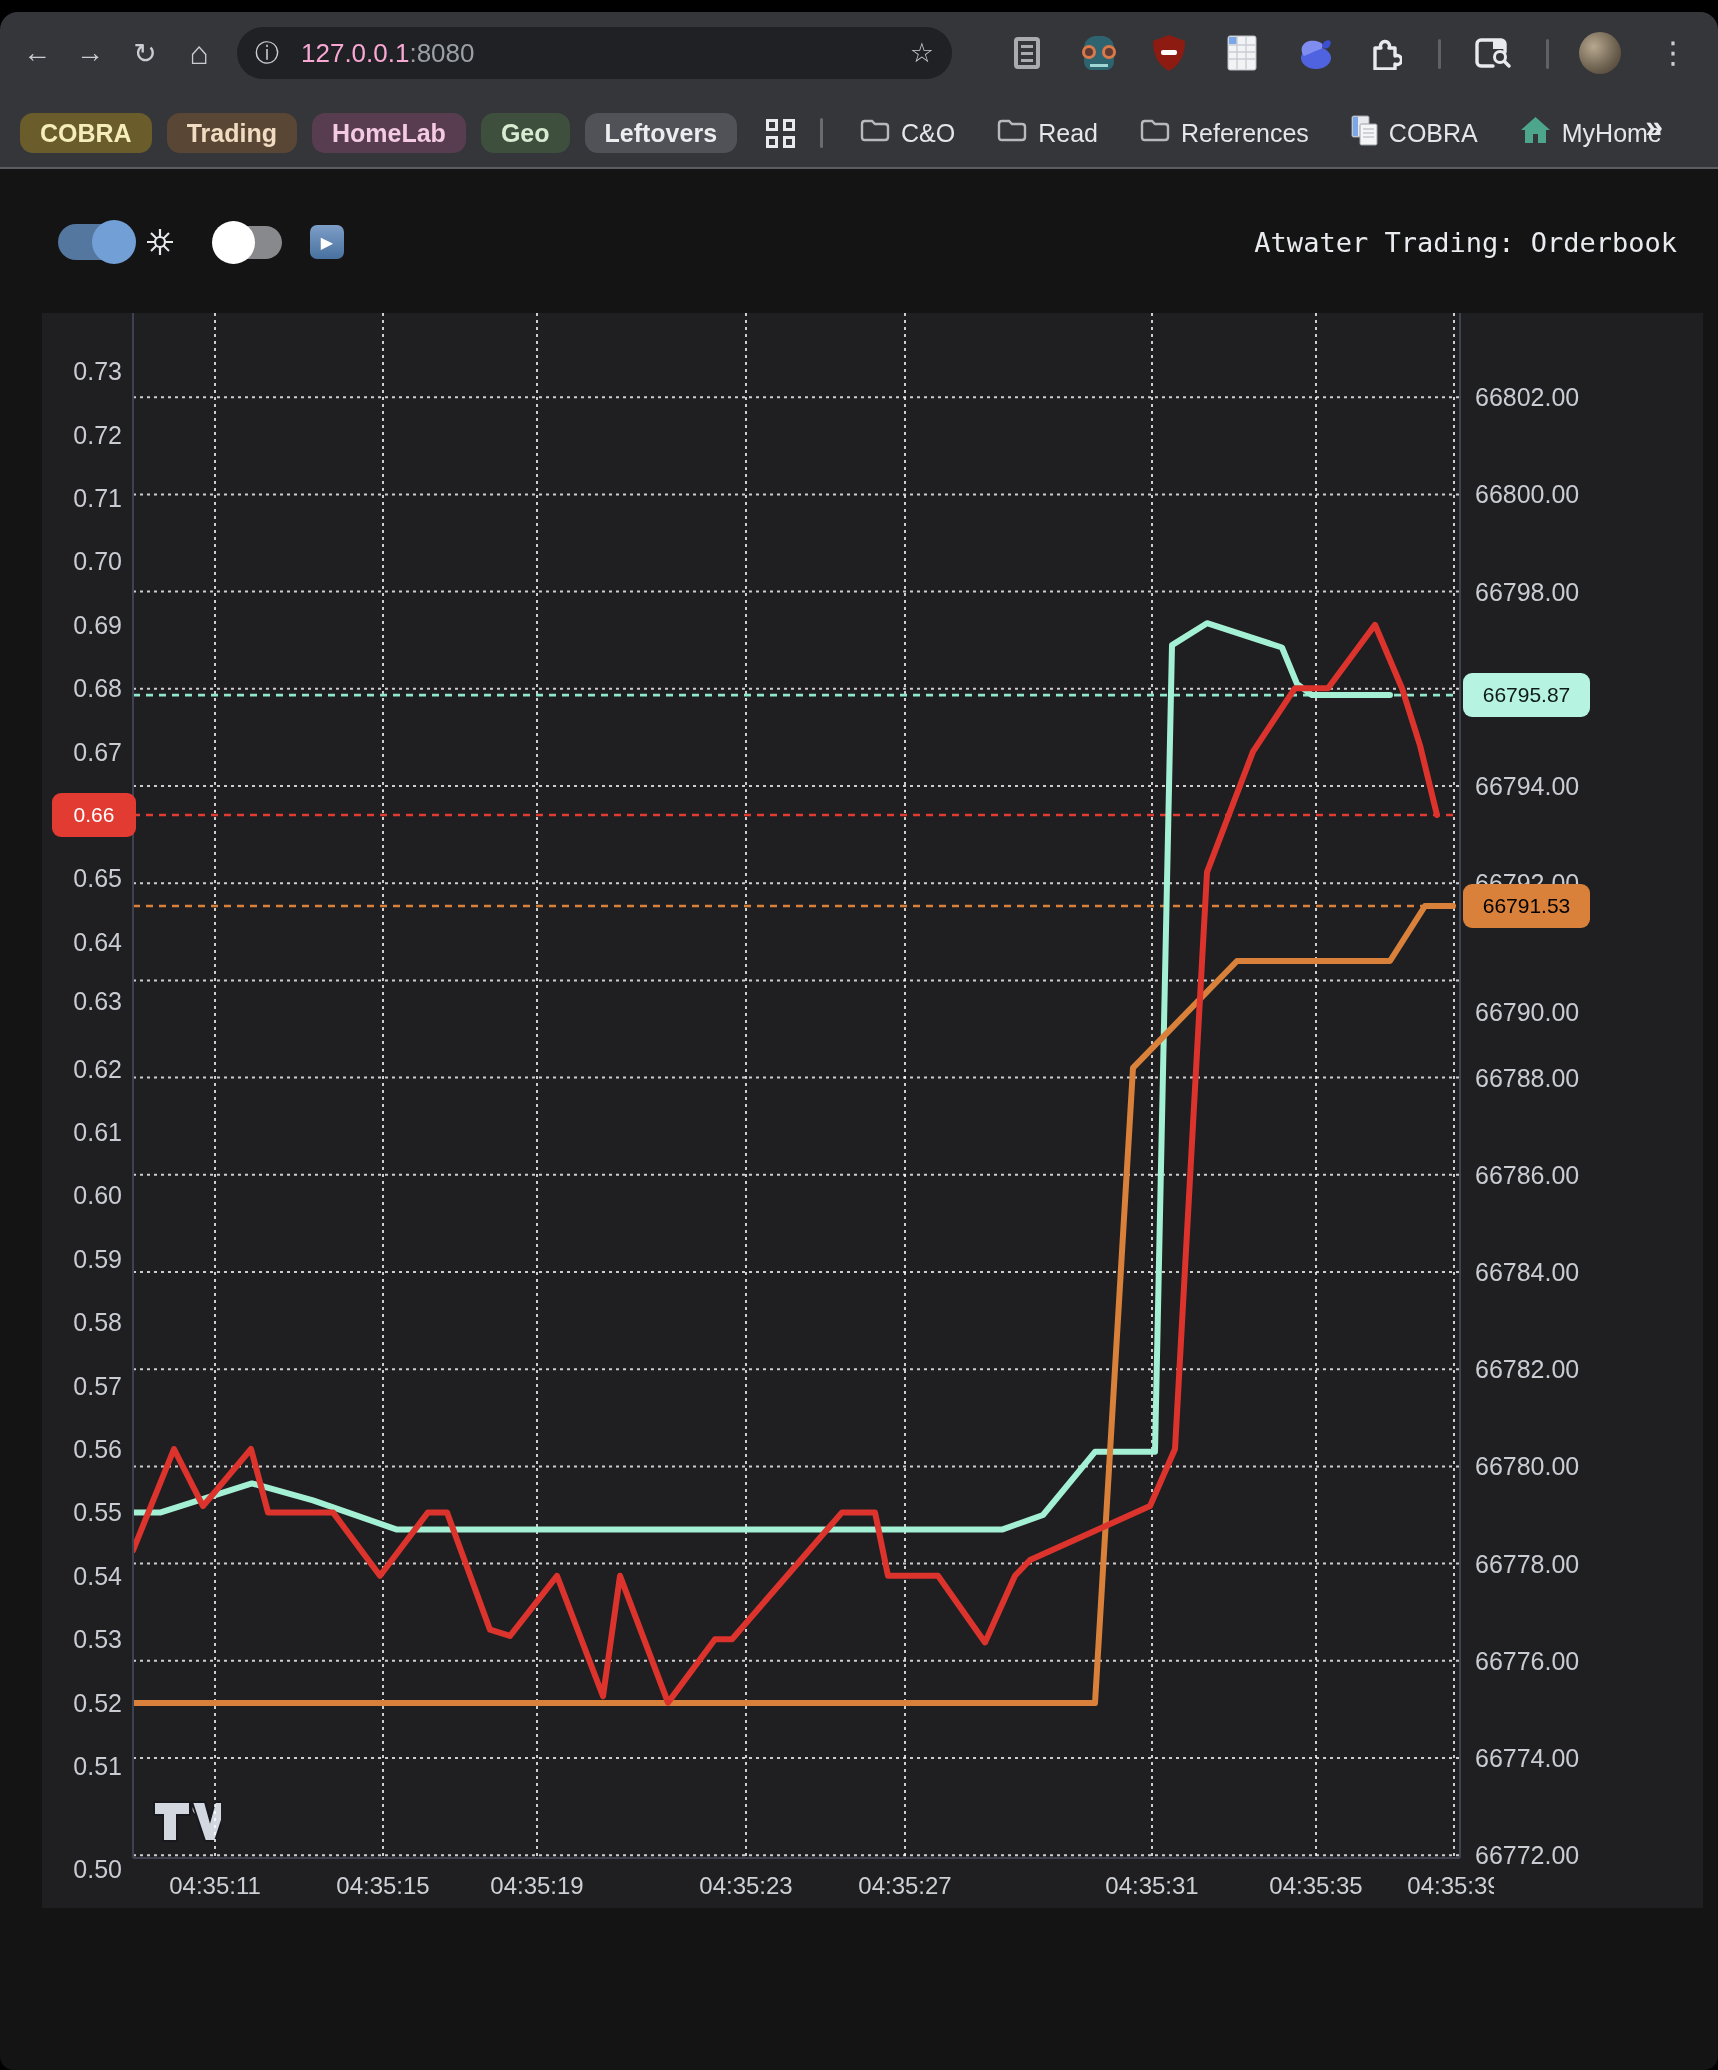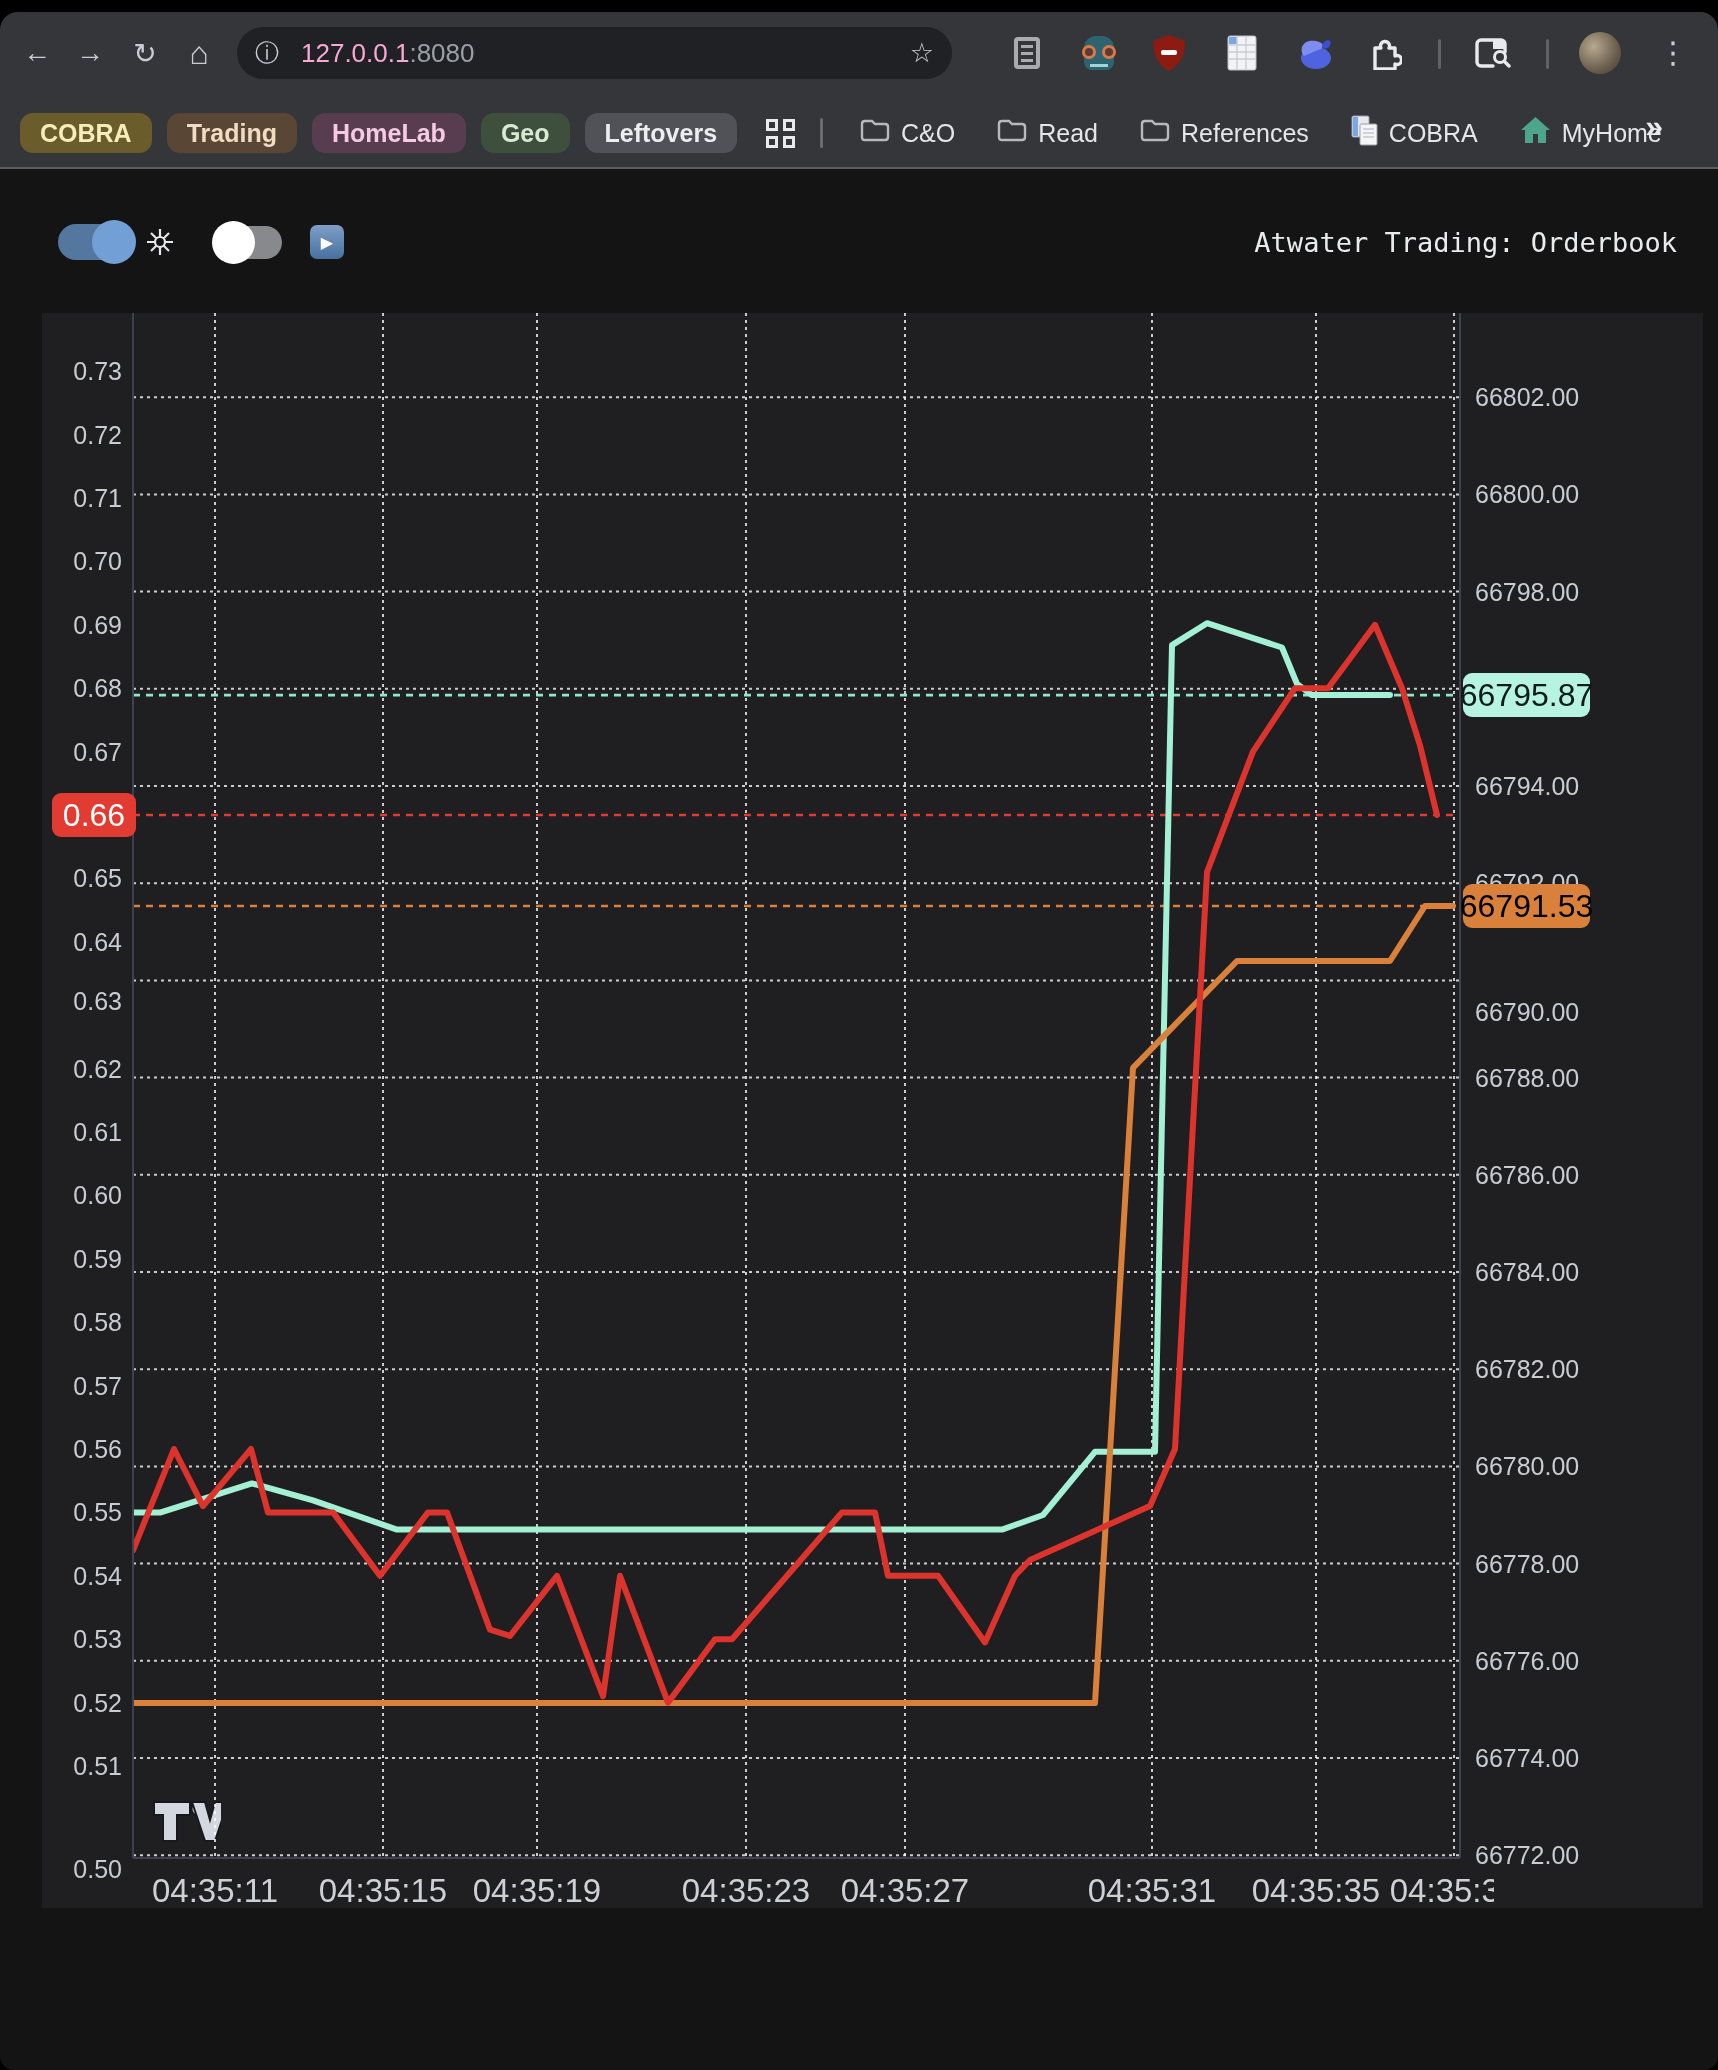--- a/index.html
+++ b/index.html
@@ -38,23 +38,23 @@
     color:#fff;font-size:16px;}
   .pagetitle{position:absolute;top:215px;right:41px;color:#e9ebee;font-size:27px;
     font-family:"DejaVu Sans Mono",monospace;}
   
   .chart{position:absolute;left:42px;top:301px;width:1661px;height:1595px;background:#1f1f22;}
   .chart svg{position:absolute;left:0;top:0;}
   .axlab{position:absolute;color:#c9ccd2;font-size:25px;line-height:26px;}
   .axlab.l{left:0;width:80px;text-align:right;}
   .axlab.r{left:1433px;}
   .pricepill{position:absolute;height:44px;border-radius:9px;display:flex;align-items:center;
-    justify-content:center;font-size:32px;font-weight:500;}
+    justify-content:center;font-size:21px;font-weight:500;}
   .taxis{position:absolute;left:0;top:1547px;width:1452px;height:48px;overflow:hidden;}
-  .tlab{position:absolute;top:12px;transform:translateX(-50%);color:#cdd0d5;font-size:33px;white-space:nowrap;}
+  .tlab{position:absolute;top:12px;transform:translateX(-50%);color:#cdd0d5;font-size:24px;white-space:nowrap;}
   .tvlogo{position:absolute;left:111px;top:1488px;}
 </style>
 </head>
 <body>
 
 <div class="window">
 
   <div class="chrome">
     <span class="tico" style="left:17px;top:21px;">←</span>
     <span class="tico" style="left:70px;top:21px;">→</span>

